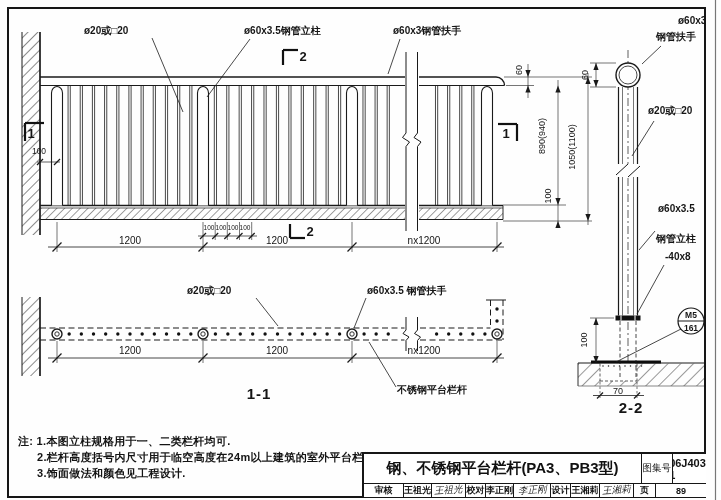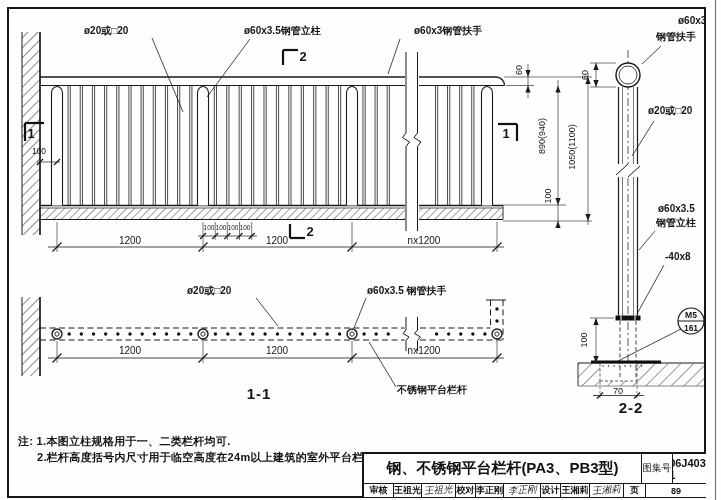--- a/index.html
+++ b/index.html
@@ -356,21 +356,21 @@
         <polygon points="588,221 585.4,214 590.6,214" fill="#1a1a1a"></polygon>
         <polygon points="596,63 593.4,70 598.6,70" fill="#1a1a1a"></polygon>
         <polygon points="596,87 593.4,80 598.6,80" fill="#1a1a1a"></polygon>
         <polygon points="596,318 593.4,325 598.6,325" fill="#1a1a1a"></polygon>
         <polygon points="596,363 593.4,356 598.6,356" fill="#1a1a1a"></polygon>
       </g>
   </svg>
 
   <span class="t f10 b" style="left:84px;top:26px">ø20或□20</span>
   <span class="t f10 b" style="left:244px;top:26px">ø60x3.5钢管立柱</span>
-  <span class="t f10 b" style="left:414px;top:26px">ø60x3钢管扶手</span>
+  <span class="t f10 b" style="left:393px;top:26px">ø60x3钢管扶手</span>
   <span class="t f9 rot" style="left:519px;top:70px">60</span>
   <span class="t f9 rot" style="left:542px;top:136px">890(940)</span>
   <span class="t f9 rot" style="left:572px;top:147px">1050(1100)</span>
   <span class="t f9 rot" style="left:548px;top:196px">100</span>
   <span class="t f85 c" style="left:39px;top:151px">100</span>
   <span class="t f65 c" style="left:209px;top:228px">100</span>
   <span class="t f65 c" style="left:221px;top:228px">100</span>
   <span class="t f65 c" style="left:233px;top:228px">100</span>
   <span class="t f65 c" style="left:245px;top:228px">100</span>
   <span class="t f10 c" style="left:130px;top:241px">1200</span>
@@ -386,40 +386,41 @@
   <span class="t f10 b" style="left:397px;top:385px">不锈钢平台栏杆</span>
   <span class="t f10 c" style="left:130px;top:351px">1200</span>
   <span class="t f10 c" style="left:277px;top:351px">1200</span>
   <span class="t f10 c" style="left:424px;top:351px">nx1200</span>
   <span class="t f15 b c" style="left:259px;top:393px">1-1</span>
 
   <span class="t f10 b" style="left:678px;top:16px">ø60x3</span>
   <span class="t f10 b" style="left:656px;top:32px">钢管扶手</span>
   <span class="t f10 b" style="left:648px;top:106px">ø20或□20</span>
   <span class="t f10 b" style="left:658px;top:204px">ø60x3.5</span>
-  <span class="t f10 b" style="left:656px;top:218px">钢管立柱</span>
+  <span class="t f10 b" style="left:656px;top:234px">钢管立柱</span>
   <span class="t f10 b" style="left:665px;top:252px">-40x8</span>
   <span class="t f9 rot" style="left:585px;top:75px">60</span>
   <span class="t f9 rot" style="left:584px;top:340px">100</span>
   <span class="t f9 c" style="left:618px;top:391px">70</span>
   <span class="t f85 b c" style="left:691px;top:315px">M5</span>
   <span class="t f85 b c" style="left:691px;top:328px">161</span>
   <span class="t f15 b c" style="left:631px;top:407px">2-2</span>
 
   <span class="note" style="left:18px;top:434px">注: 1.本图立柱规格用于一、二类栏杆均可.</span>
   <span class="note" style="left:37px;top:450px">2.栏杆高度括号内尺寸用于临空高度在24m以上建筑的室外平台栏杆.</span>
+  <span class="note" style="left:37px;top:466px">3.饰面做法和颜色见工程设计.</span>
 
   <div id="tb">
     <div class="row1">
       <div class="cell tbtitle">钢、不锈钢平台栏杆(PA3、PB3型)</div>
       <div class="cell atlas-l">图集号</div>
       <div class="cell atlas-n">06J403-1</div>
     </div>
     <div class="row2">
-      <div class="cell r2" style="width:30px">审核</div>
+      <div class="cell r2" style="width:40px">审核</div>
       <div class="cell r2" style="width:28px">王祖光</div>
       <div class="cell" style="width:34px">
           <span class="sig">王祖光</span>
         </div>
       <div class="cell r2" style="width:20px">校对</div>
       <div class="cell r2" style="width:28px">李正刚</div>
       <div class="cell" style="width:37px">
           <span class="sig">李正刚</span>
         </div>
       <div class="cell r2" style="width:20px">设计</div>

